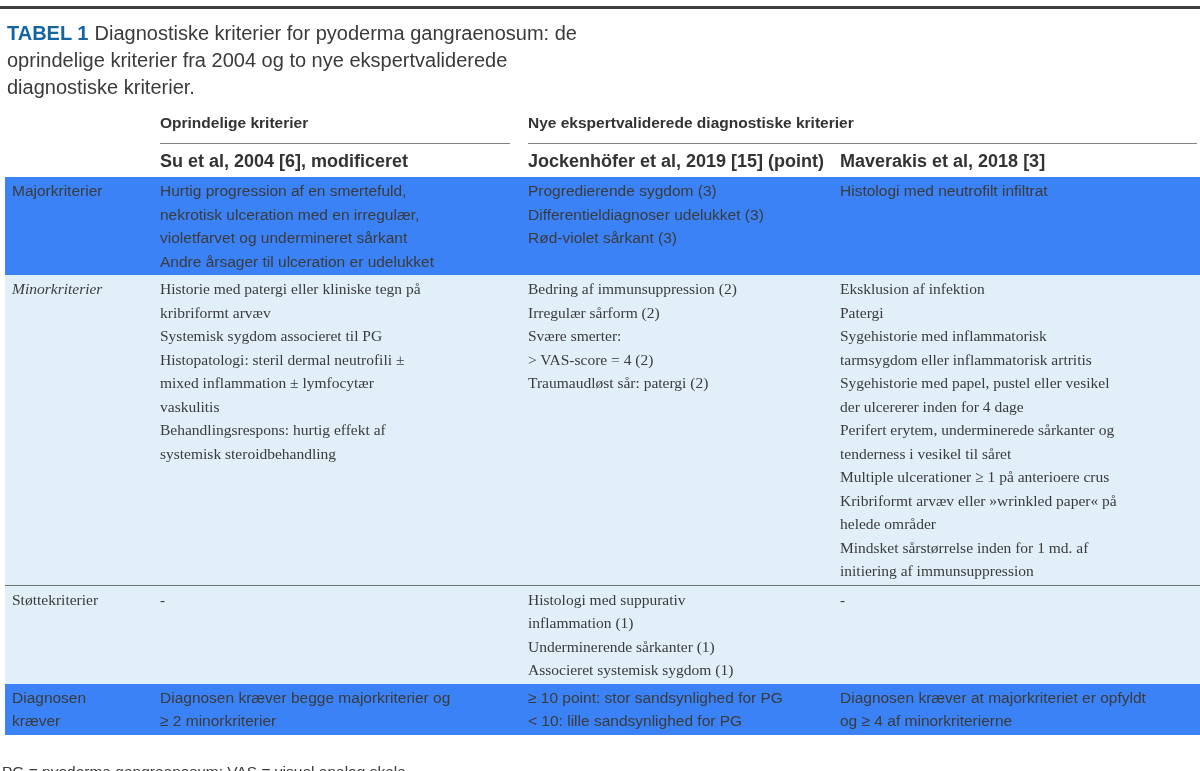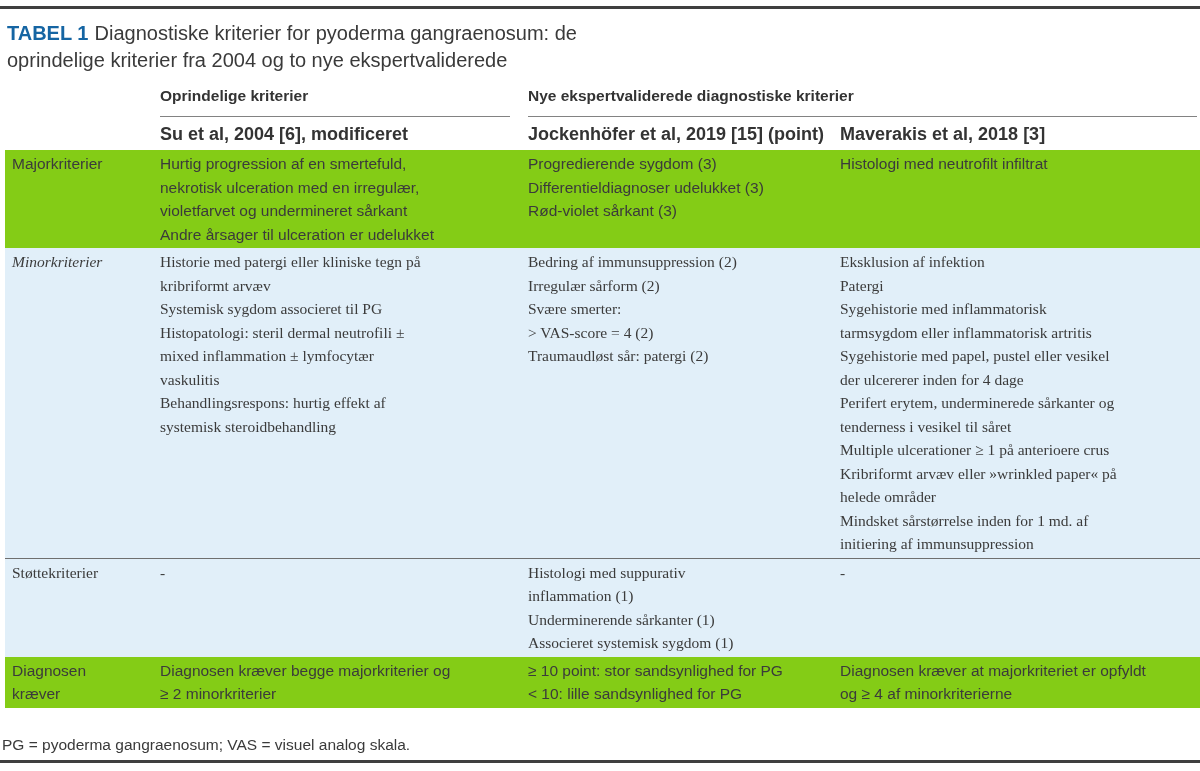--- a/index.html
+++ b/index.html
@@ -59,21 +59,21 @@
     margin-top: 7px;
     margin-bottom: 6px;
     font-size: 18px;
     font-weight: bold;
     color: #333333;
     line-height: 20px;
   }
 
   .row { padding: 2px 0; }
   .row p { line-height: 23.5px; font-size: 15.5px; }
-  .row-dark { background: #84cc16; }
+  .row-dark { background: #3b82f6; }
   .row-light { background: #e1eff9; font-family: Liberation Serif, serif; }
   .label { padding-left: 7px; }
   .row-minor .label p { font-style: italic; }
   .cell { padding-right: 14px; }
   .sep {
     height: 1px;
     background: #6f6f6f;
     margin-left: 5px;
     width: 1195px;
   }
@@ -88,20 +88,21 @@
 </head>
 <body>
 
 <div class="page">
 
   <div class="rule-dark rule-top"></div>
 
   <div class="title">
     <div><span class="tabel-label">TABEL 1</span><span>Diagnostiske kriterier for pyoderma gangraenosum: de</span></div>
     <div>oprindelige kriterier fra 2004 og to nye ekspertvaliderede</div>
+    <div>diagnostiske kriterier.</div>
   </div>
 
   <div class="header-block">
     <div class="grid ghead">
       <div></div>
       <div class="ucell g1">Oprindelige kriterier</div>
       <div class="ucell g2">Nye ekspertvaliderede diagnostiske kriterier</div>
     </div>
     <div class="grid chead">
       <div></div>

